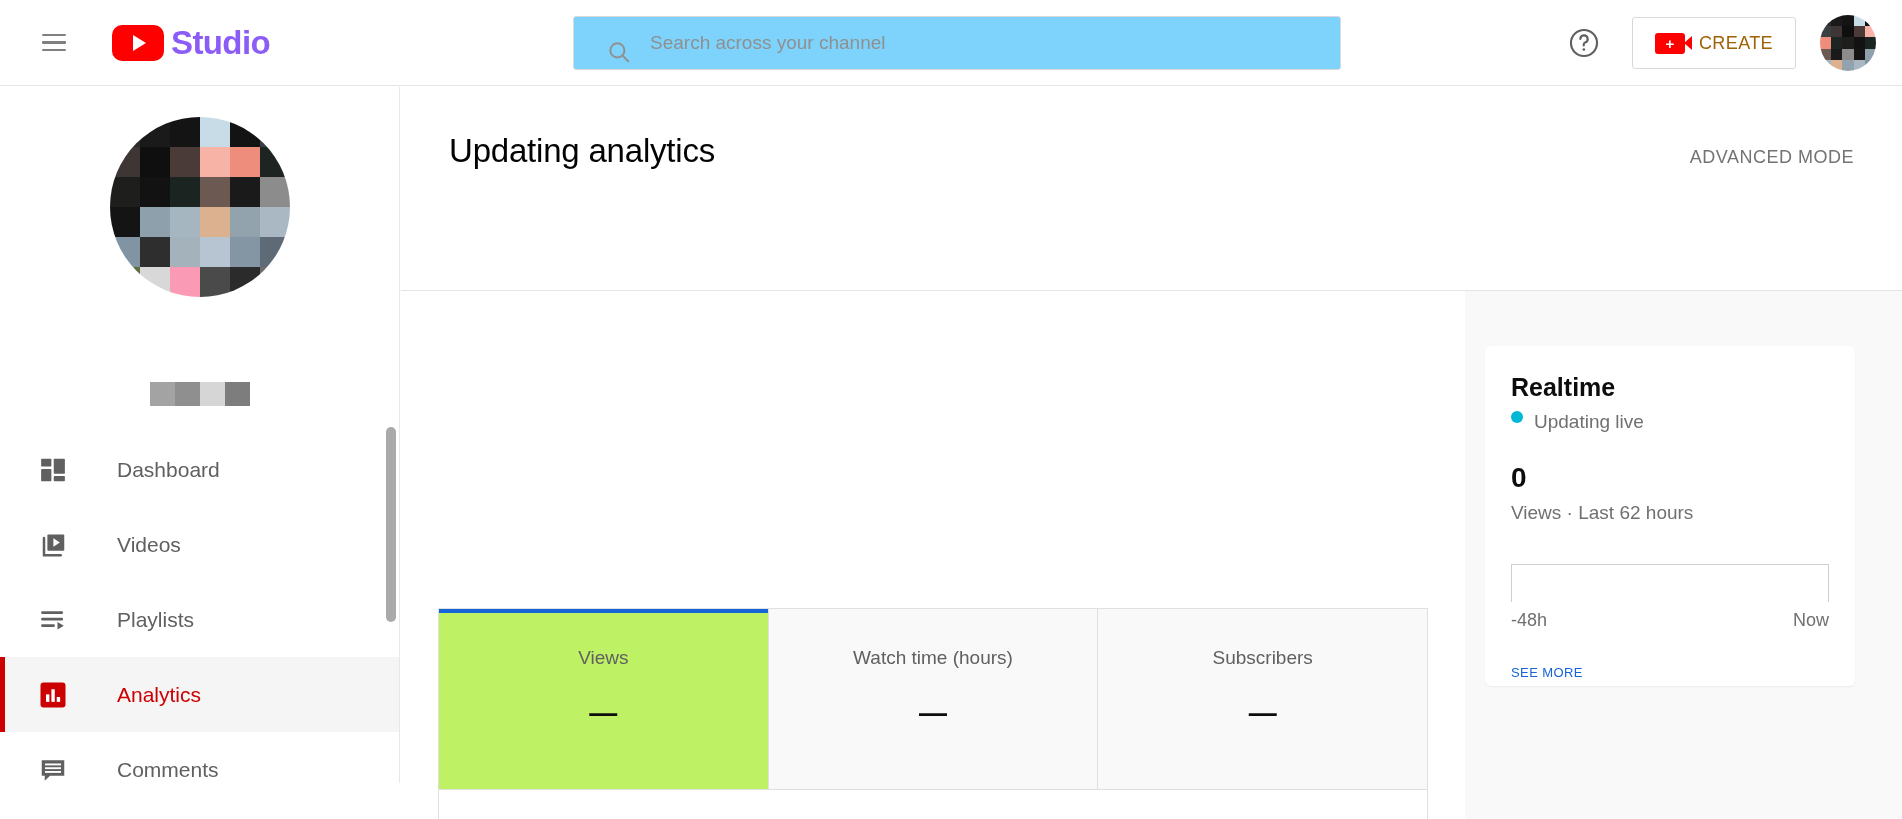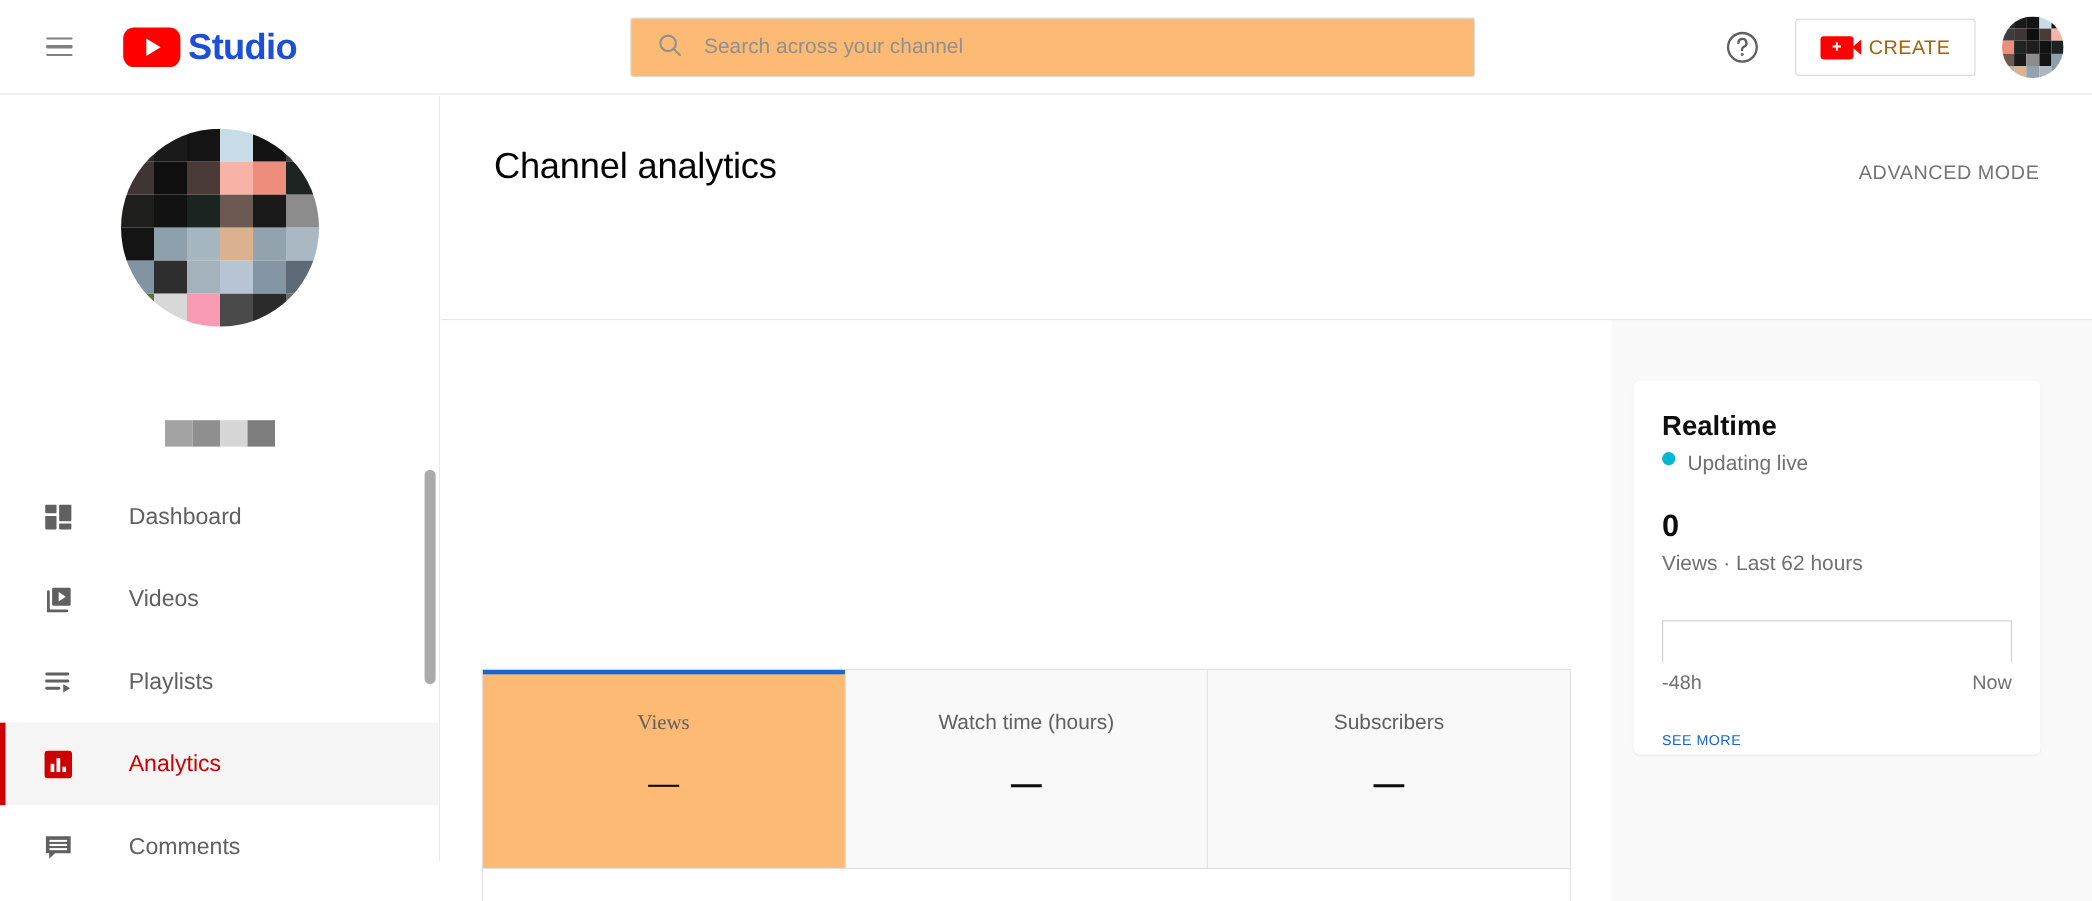--- a/index.html
+++ b/index.html
@@ -44,30 +44,31 @@
   }
   .yt-logo .tri {
     width: 0; height: 0;
     border-left: 13px solid #ffffff;
     border-top: 8px solid transparent;
     border-bottom: 8px solid transparent;
     margin-left: 3px;
   }
   .brand-text {
     font-size: 33px; font-weight: 700;
-    letter-spacing: -0.6px; color: #1d4ed8;
+    letter-spacing: -0.6px; color: #8b5cf6;
     font-family: "Liberation Sans", sans-serif;
   }
   .searchwrap {
     position: absolute; left: 573px; top: 16px;
     width: 768px; height: 54px;
     border: 1px solid #d9d9d9;
     border-radius: 3px;
-    display: flex; align-items: center;
-    background: #fdba74;
+    display: flex; align-items: flex-end;
+    background: #7dd3fc;
+    padding-left: 10px;
   }
   .search-icon { margin-left: 22px; flex: none; }
   .search-input {
     border: none; outline: none;
     flex: 1; height: 100%;
     font-size: 19px; color: #606060;
     font-family: "Liberation Sans", sans-serif;
     padding: 0 18px;
     background: transparent;
   }
@@ -238,21 +239,21 @@
     background: #f9f9f9;
   }
   .mcard {
     flex: 1; position: relative;
     border-right: 1px solid #e0e0e0;
     display: flex; flex-direction: column; align-items: center;
     padding-top: 38px;
     cursor: pointer;
   }
   .mcard:last-child { border-right: none; }
-  .mcard.active { background: #fdba74; font-family: Liberation Serif, serif; }
+  .mcard.active { background: #bef264; }
   .mcard.active:before {
     content: ""; position: absolute; top: 0; left: 0; right: 0;
     height: 4px; background: #1565d8;
   }
   .mcard-label { font-size: 19px; color: #606060; }
   .mcard-value {
     margin-top: 30px;
     font-size: 28px; font-weight: 700; color: #0d0d0d;
     line-height: 1;
   }
@@ -498,21 +499,21 @@
       <span class="nlabel">Comments</span>
     </div>
 
   </div>
 
   <div class="sb-scroll"></div>
 </div>
 
 <div class="main">
 
-  <div class="page-title">Channel analytics</div>
+  <div class="page-title">Updating analytics</div>
   <div class="adv-mode">ADVANCED MODE</div>
 
   <div class="date-sel">
     <div>
       <div class="date-range">Jul 15 – Aug 11, 2020</div>
       <div class="date-label">Last 28 days</div>
     </div>
     <div class="caret"></div>
   </div>
 

